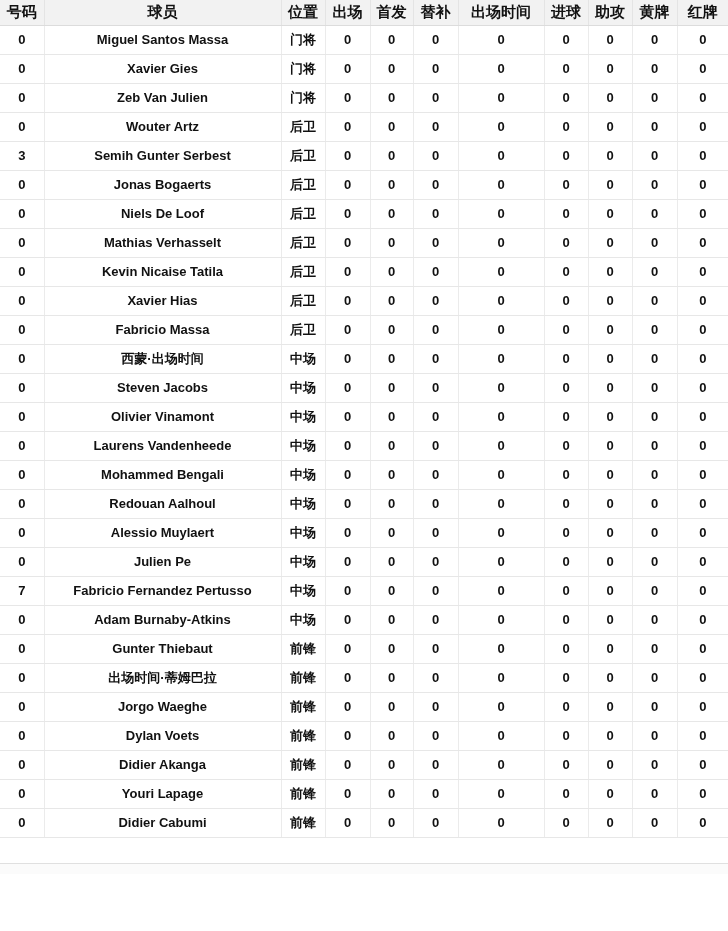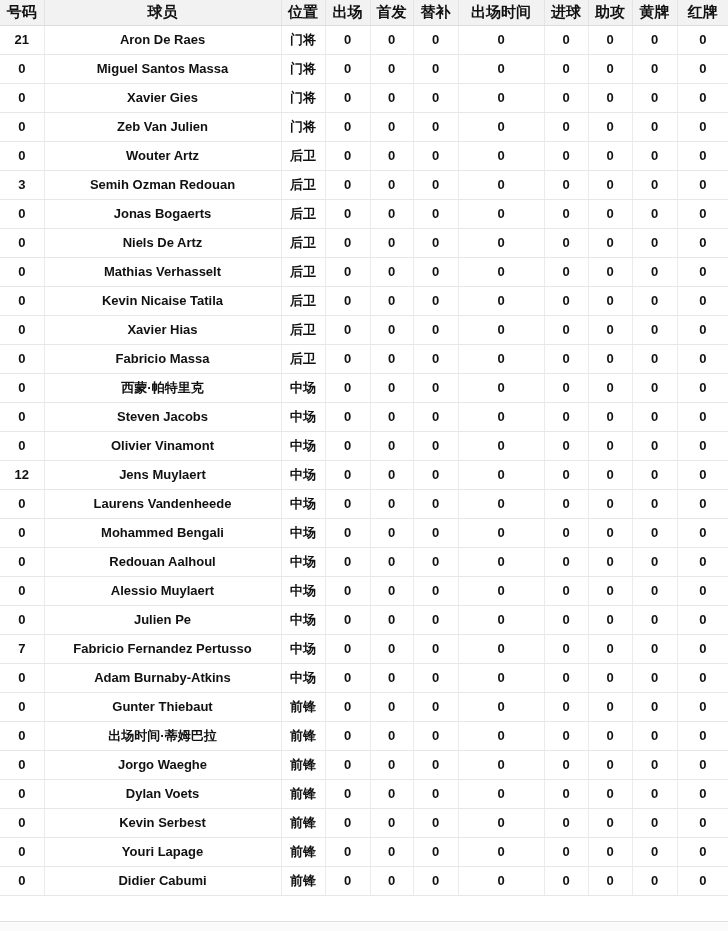--- a/index.html
+++ b/index.html
@@ -96,33 +96,20 @@
         <th>替补</th>
         <th>出场时间</th>
         <th>进球</th>
         <th>助攻</th>
         <th>黄牌</th>
         <th>红牌</th>
       </tr>
   </thead>
   <tbody>
       <tr>
-        <td>21</td>
-        <td>Aron De Raes</td>
-        <td>门将</td>
-        <td>0</td>
-        <td>0</td>
-        <td>0</td>
-        <td>0</td>
-        <td>0</td>
-        <td>0</td>
-        <td>0</td>
-        <td>0</td>
-      </tr>
-      <tr>
         <td>0</td>
         <td>Miguel Santos Massa</td>
         <td>门将</td>
         <td>0</td>
         <td>0</td>
         <td>0</td>
         <td>0</td>
         <td>0</td>
         <td>0</td>
         <td>0</td>
@@ -162,21 +149,21 @@
         <td>0</td>
         <td>0</td>
         <td>0</td>
         <td>0</td>
         <td>0</td>
         <td>0</td>
         <td>0</td>
       </tr>
       <tr>
         <td>3</td>
-        <td>Semih Ozman Redouan</td>
+        <td>Semih Gunter Serbest</td>
         <td>后卫</td>
         <td>0</td>
         <td>0</td>
         <td>0</td>
         <td>0</td>
         <td>0</td>
         <td>0</td>
         <td>0</td>
         <td>0</td>
       </tr>
@@ -188,21 +175,21 @@
         <td>0</td>
         <td>0</td>
         <td>0</td>
         <td>0</td>
         <td>0</td>
         <td>0</td>
         <td>0</td>
       </tr>
       <tr>
         <td>0</td>
-        <td>Niels De Artz</td>
+        <td>Niels De Loof</td>
         <td>后卫</td>
         <td>0</td>
         <td>0</td>
         <td>0</td>
         <td>0</td>
         <td>0</td>
         <td>0</td>
         <td>0</td>
         <td>0</td>
       </tr>
@@ -253,21 +240,21 @@
         <td>0</td>
         <td>0</td>
         <td>0</td>
         <td>0</td>
         <td>0</td>
         <td>0</td>
         <td>0</td>
       </tr>
       <tr>
         <td>0</td>
-        <td>西蒙·帕特里克</td>
+        <td>西蒙·出场时间</td>
         <td>中场</td>
         <td>0</td>
         <td>0</td>
         <td>0</td>
         <td>0</td>
         <td>0</td>
         <td>0</td>
         <td>0</td>
         <td>0</td>
       </tr>
@@ -280,33 +267,20 @@
         <td>0</td>
         <td>0</td>
         <td>0</td>
         <td>0</td>
         <td>0</td>
         <td>0</td>
       </tr>
       <tr>
         <td>0</td>
         <td>Olivier Vinamont</td>
-        <td>中场</td>
-        <td>0</td>
-        <td>0</td>
-        <td>0</td>
-        <td>0</td>
-        <td>0</td>
-        <td>0</td>
-        <td>0</td>
-        <td>0</td>
-      </tr>
-      <tr>
-        <td>12</td>
-        <td>Jens Muylaert</td>
         <td>中场</td>
         <td>0</td>
         <td>0</td>
         <td>0</td>
         <td>0</td>
         <td>0</td>
         <td>0</td>
         <td>0</td>
         <td>0</td>
       </tr>
@@ -448,21 +422,21 @@
         <td>0</td>
         <td>0</td>
         <td>0</td>
         <td>0</td>
         <td>0</td>
         <td>0</td>
         <td>0</td>
       </tr>
       <tr>
         <td>0</td>
-        <td>Kevin Serbest</td>
+        <td>Didier Akanga</td>
         <td>前锋</td>
         <td>0</td>
         <td>0</td>
         <td>0</td>
         <td>0</td>
         <td>0</td>
         <td>0</td>
         <td>0</td>
         <td>0</td>
       </tr>

